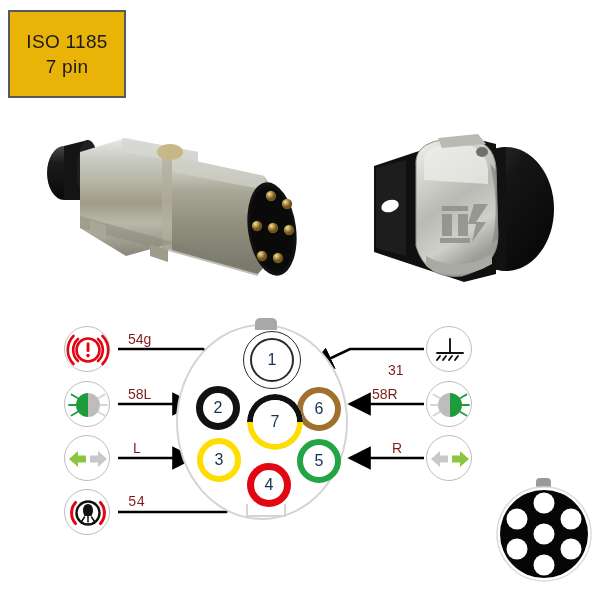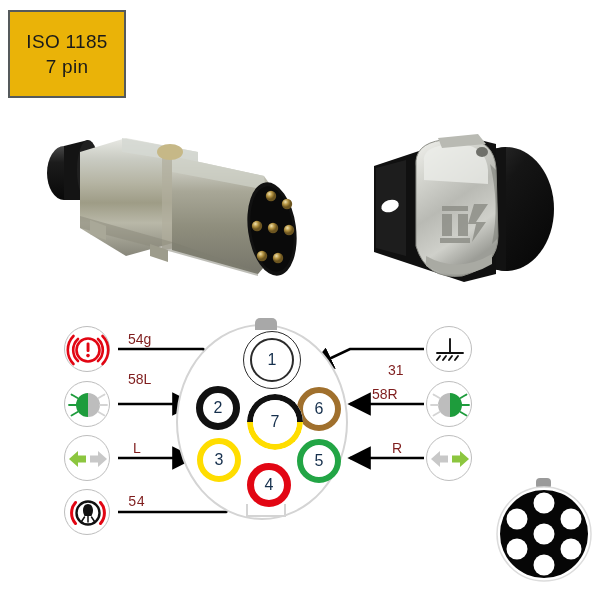--- a/index.html
+++ b/index.html
@@ -343,21 +343,21 @@
     </div>
 
     <div class="icon-circle" style="left:426px;top:127px;">
       <svg width="46" height="46" viewBox="0 0 46 46">
         <path d="M4 23 L13 15 L13 19.5 L21 19.5 L21 26.5 L13 26.5 L13 31 Z" fill="#c8c8c8"></path>
         <path d="M42 23 L33 15 L33 19.5 L25 19.5 L25 26.5 L33 26.5 L33 31 Z" fill="#8cc63f"></path>
       </svg>
     </div>
 
     <div class="lbl" style="left:128px;top:24px;">54g</div>
-    <div class="lbl" style="left:128px;top:64px;text-align:center;">58L</div>
+    <div class="lbl" style="left:128px;top:79px;text-align:center;">58L</div>
     <div class="lbl" style="left:133px;top:133px;">L</div>
     <div class="lbl" style="left:128px;top:187px;font-family:Liberation Mono, monospace;">54</div>
     <div class="lbl" style="left:388px;top:12px;margin-top:43px;">31</div>
     <div class="lbl" style="left:372px;top:79px;">58R</div>
     <div class="lbl" style="left:392px;top:133px;">R</div>
   </div>
 
   <div class="pattern">
     <svg width="100" height="104" viewBox="0 0 100 104">
       <rect x="42" y="0" width="15" height="11" rx="4" fill="#9a9a9a"></rect>

